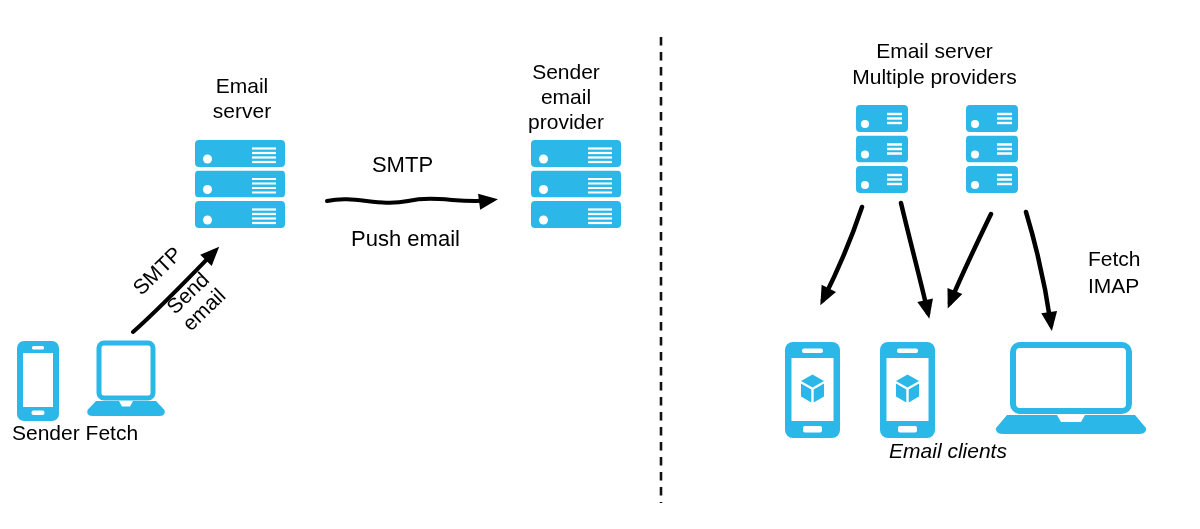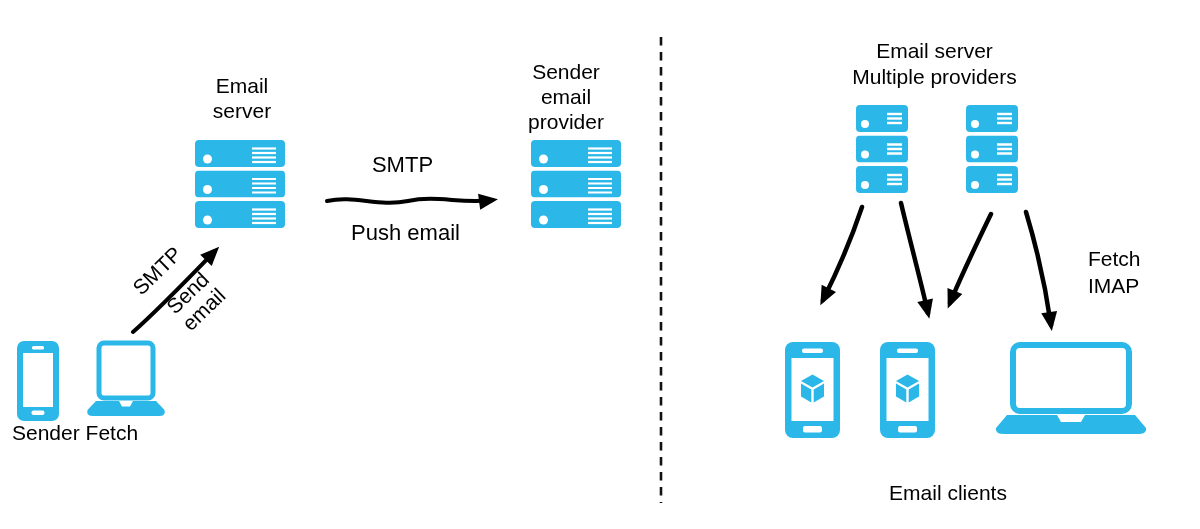--- a/index.html
+++ b/index.html
@@ -88,21 +88,21 @@
 
   <svg class="icon" style="left:86px; top:340px;" width="80" height="78" viewBox="0 0 80 78">
     <rect x="13" y="3" width="54" height="55" rx="5" fill="#fff" class="sa" stroke-width="5"></rect>
     <path d="M7,76 Q0,76 1.5,70 L10,61 L70,61 L78.5,70 Q80,76 73,76 Z" class="fa"></path>
     <path d="M33,61 L47,61 L44,66.5 L36,66.5 Z" class="fw"></path>
   </svg>
 
   <div class="label" style="left:12px; top:420px;">Sender Fetch</div>
 
   <div class="label mid center" style="left:340px; top:152px; width:125px;">SMTP</div>
-  <div class="label mid center" style="left:343px; top:220px; width:125px;">Push email</div>
+  <div class="label mid center" style="left:343px; top:226px; width:125px;">Push email</div>
 
   <div class="label center" style="left:498px; top:59px; width:136px;">Sender
 email
 provider</div>
 
   <svg class="icon" style="left:531px; top:140px;" width="90" height="88">
     <use href="#server-unit-lg" width="90" height="27" y="0"></use>
     <use href="#server-unit-lg" width="90" height="27" y="30.5"></use>
     <use href="#server-unit-lg" width="90" height="27" y="61"></use>
   </svg>
@@ -147,15 +147,15 @@
       <polygon points="39,41.5 28.7,47.5 28.7,60.5 39,54.5" class="fa"></polygon>
     </g>
   </svg>
 
   <svg class="icon" style="left:995px; top:341px;" width="152" height="96" viewBox="0 0 152 96">
     <rect x="18" y="4" width="116" height="66" rx="7" fill="#fff" class="sa" stroke-width="6"></rect>
     <path d="M12,74 L140,74 L151,87 Q152,93 143,93 L9,93 Q0,93 1,87 Z" class="fa"></path>
     <path d="M62,74 L90,74 L86,81 L66,81 Z" class="fw"></path>
   </svg>
 
-  <div class="label center" style="left:858px; top:480px; width:180px;">Email clients</div>
+  <div class="label center" style="left:858px; top:438px; width:180px;font-style:italic;">Email clients</div>
 
 </div>
 
 </body></html>

